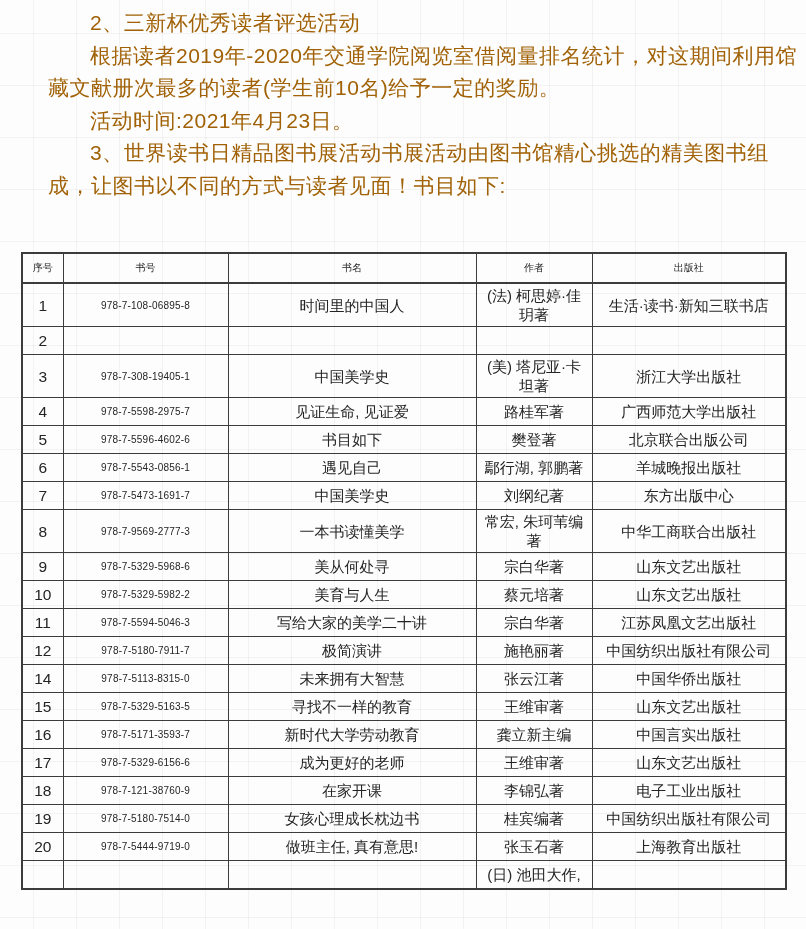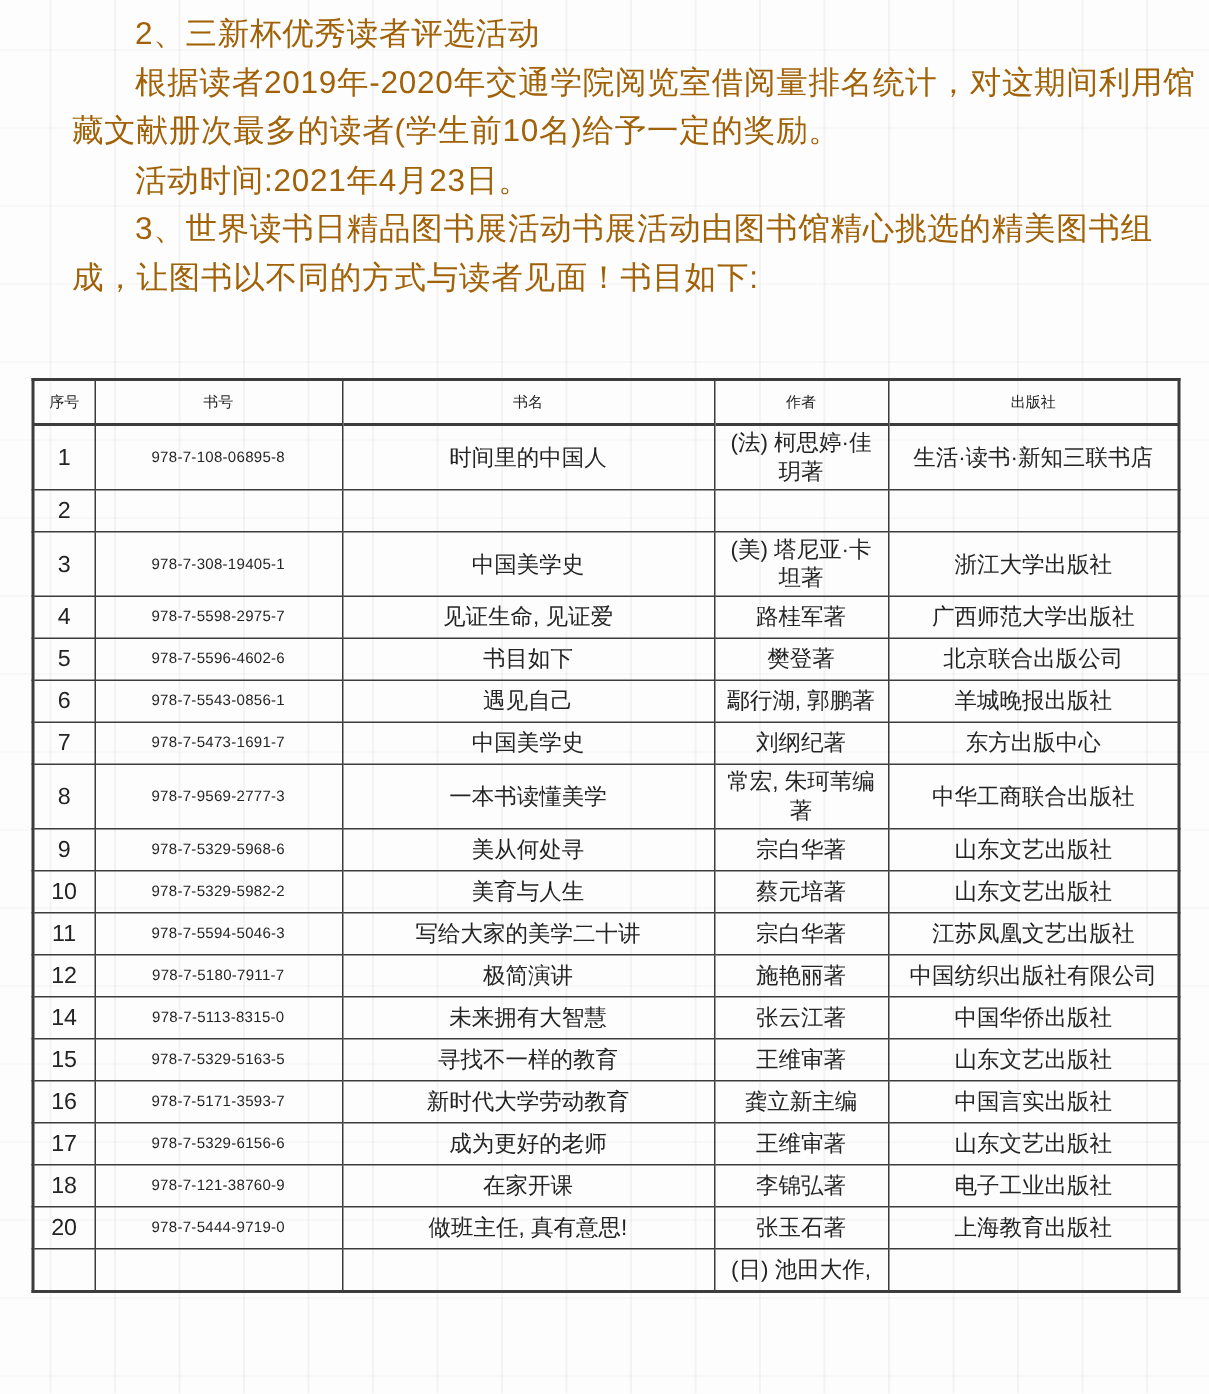--- a/index.html
+++ b/index.html
@@ -227,20 +227,27 @@
           <td class="cell-publisher">山东文艺出版社</td>
         </tr>
         <tr>
           <td class="cell-index">18</td>
           <td class="cell-isbn">978-7-121-38760-9</td>
           <td class="cell-title">在家开课</td>
           <td class="cell-author">李锦弘著</td>
           <td class="cell-publisher">电子工业出版社</td>
         </tr>
         <tr>
+          <td class="cell-index">19</td>
+          <td class="cell-isbn">978-7-5180-7514-0</td>
+          <td class="cell-title">女孩心理成长枕边书</td>
+          <td class="cell-author">桂宾编著</td>
+          <td class="cell-publisher">中国纺织出版社有限公司</td>
+        </tr>
+        <tr>
           <td class="cell-index">20</td>
           <td class="cell-isbn">978-7-5444-9719-0</td>
           <td class="cell-title">做班主任, 真有意思!</td>
           <td class="cell-author">张玉石著</td>
           <td class="cell-publisher">上海教育出版社</td>
         </tr>
         <tr>
           <td class="cell-index"></td>
           <td class="cell-isbn"></td>
           <td class="cell-title"></td>

